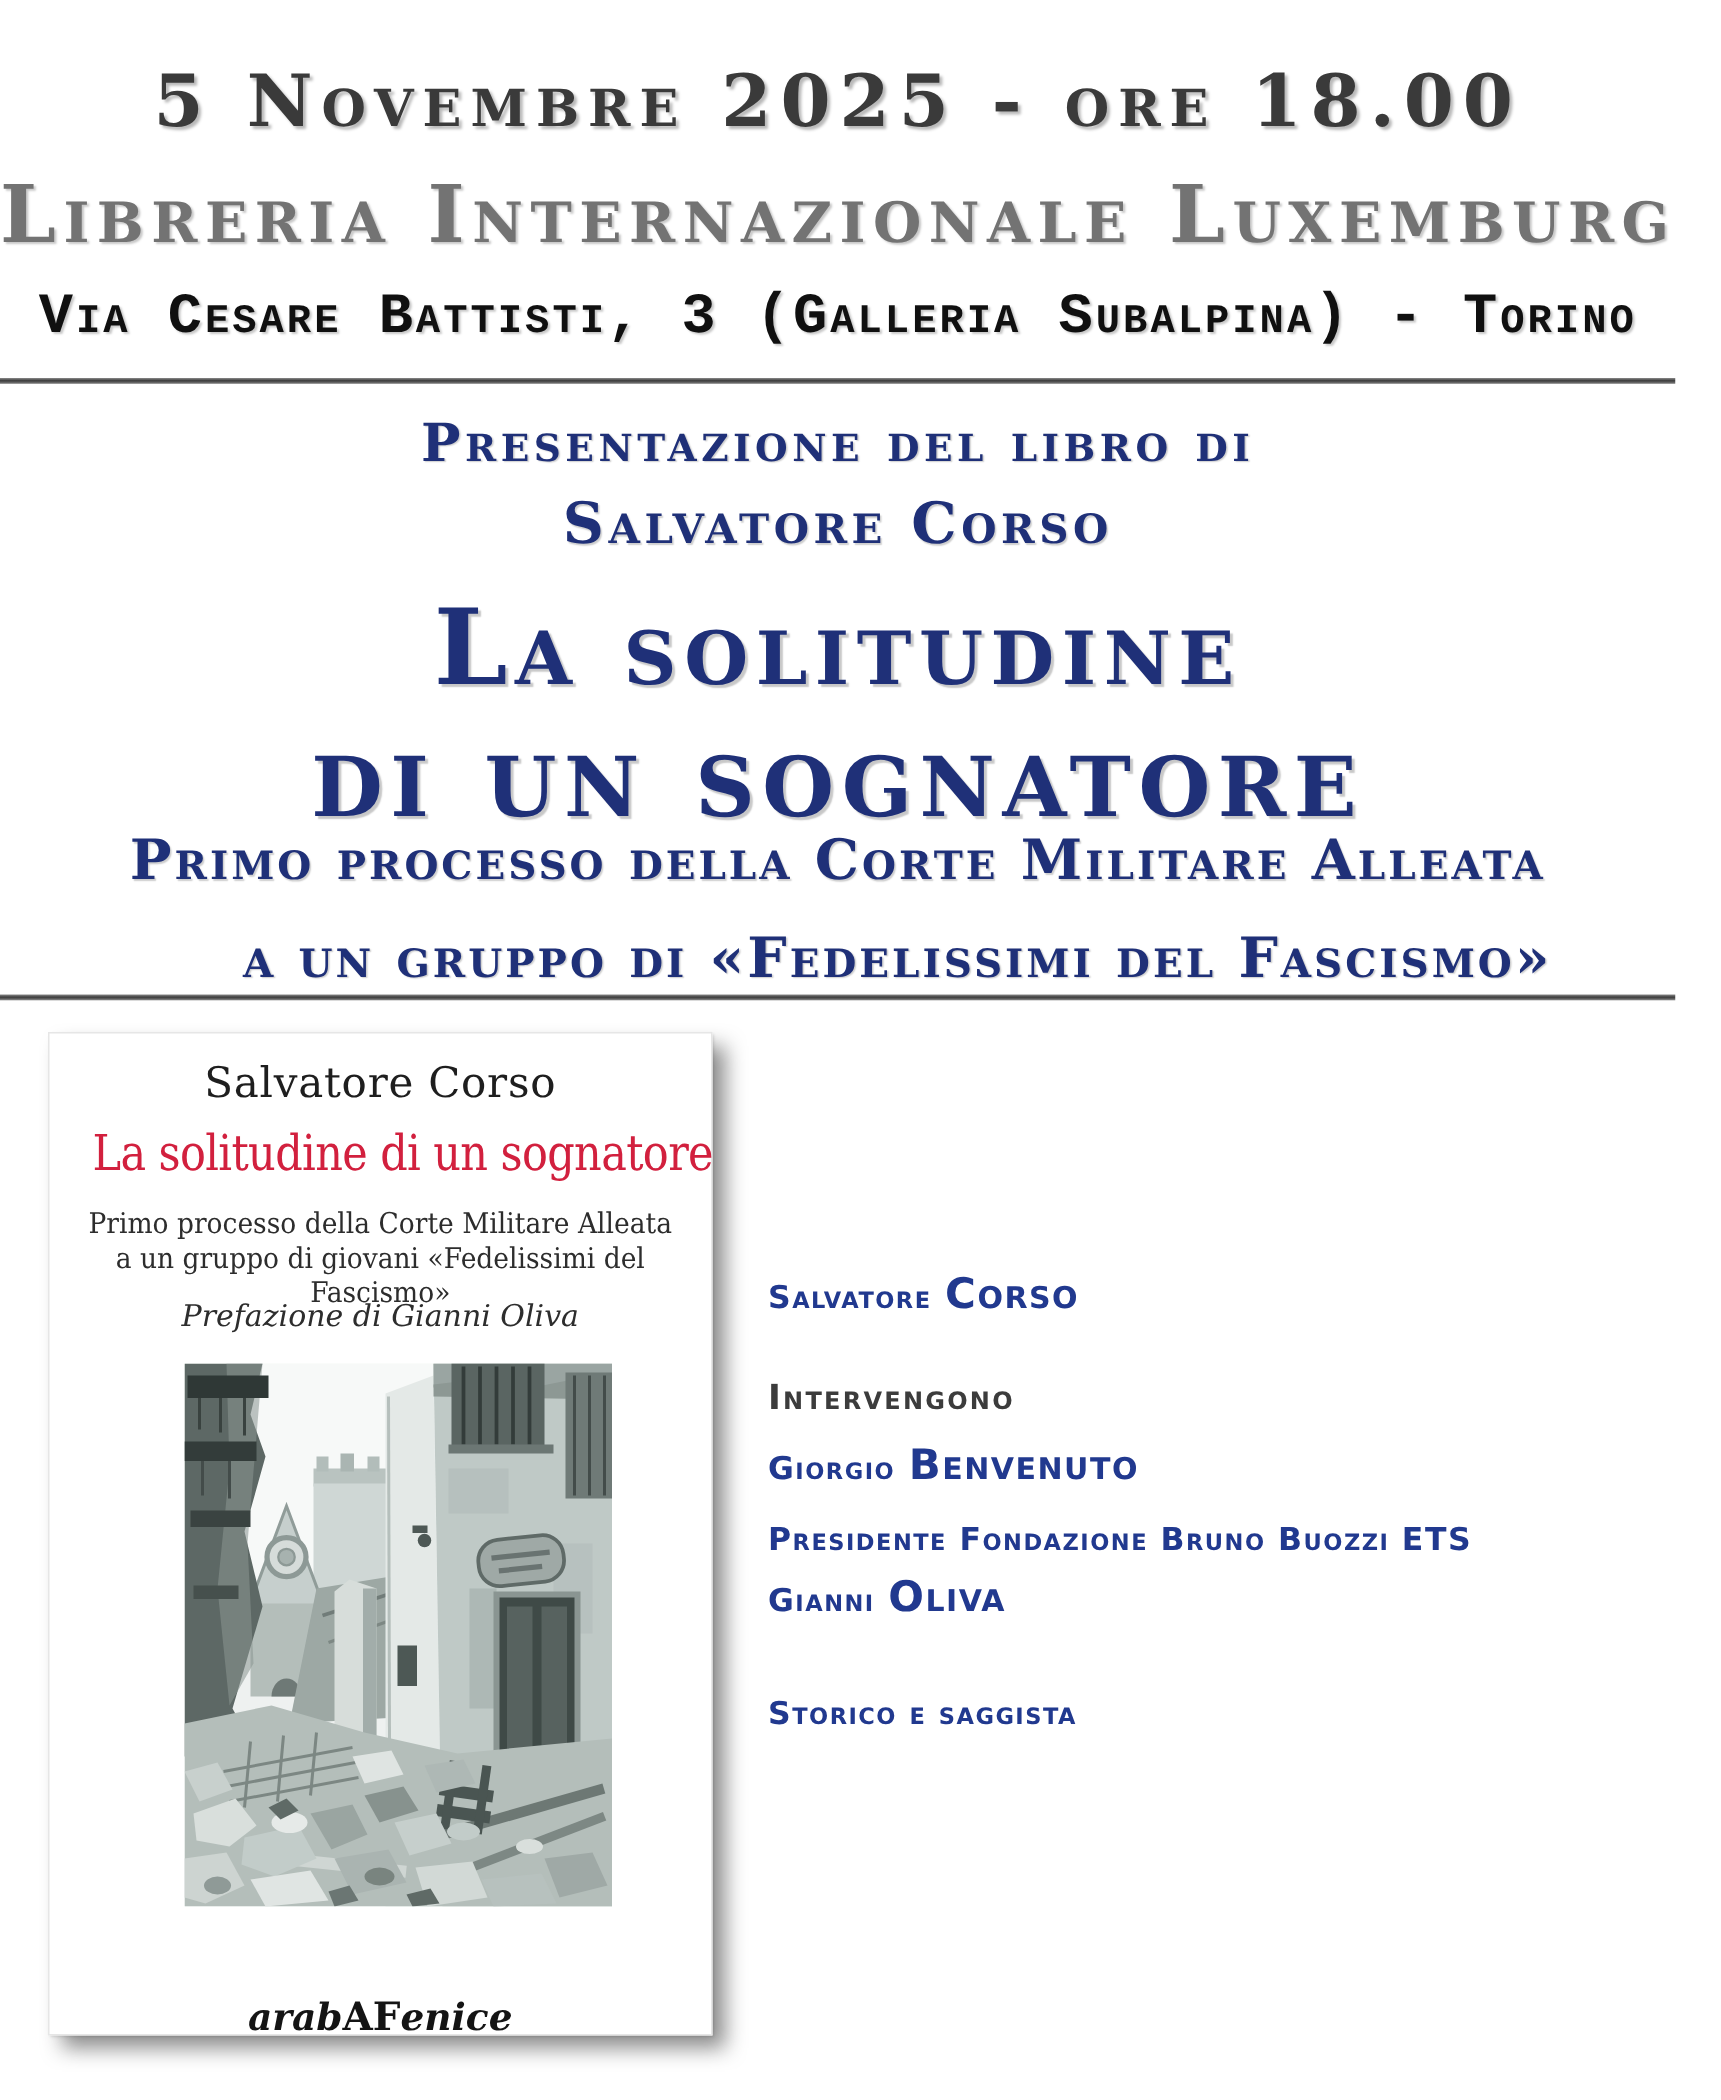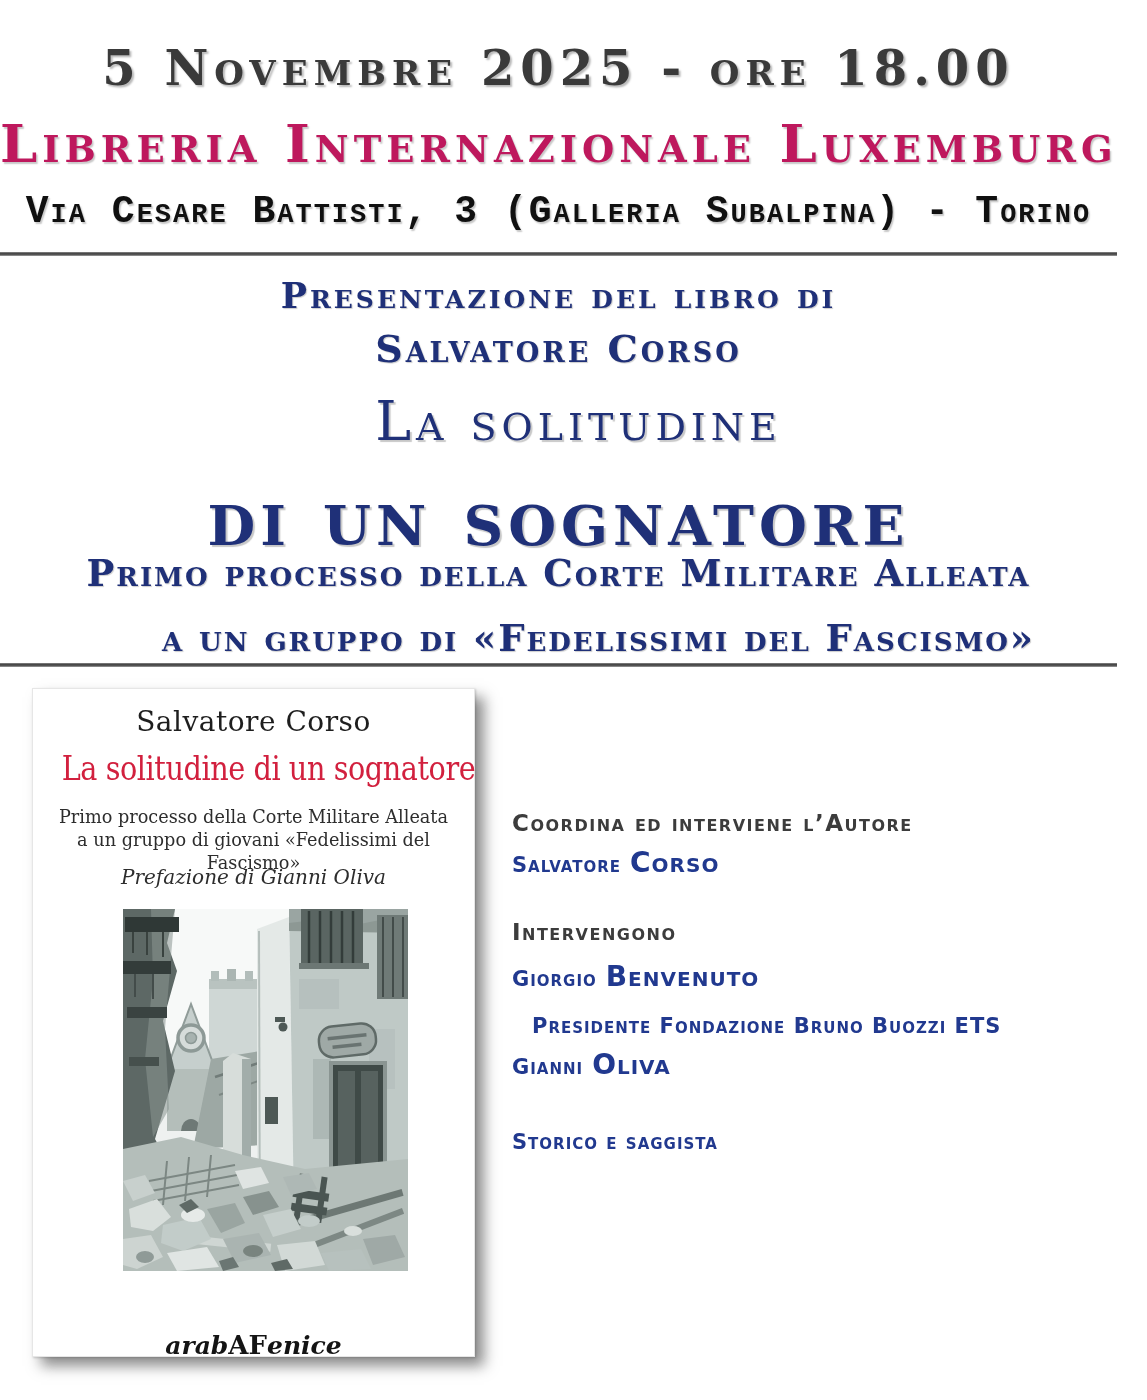--- a/index.html
+++ b/index.html
@@ -6,37 +6,37 @@
   .page{
     position:relative;width:1117px;height:1400px;background:#ffffff;overflow:hidden;
     font-family:"DejaVu Serif","Liberation Serif",serif;
   }
   .cline{position:absolute;left:0;width:100%;text-align:center;white-space:nowrap;margin:0;}
 
   
   .date-line{top:40px;font-weight:bold;font-size:48px;font-variant:small-caps;
     letter-spacing:6px;color:#3a3a3a;text-shadow:2px 2px 2px rgba(0,0,0,.28);}
   .venue{top:112px;font-weight:bold;font-size:53px;font-variant:small-caps;
-    letter-spacing:5px;color:#be185d;text-shadow:1.5px 1.5px 1.5px rgba(0,0,0,.22);}
+    letter-spacing:5px;color:#737373;text-shadow:1.5px 1.5px 1.5px rgba(0,0,0,.22);}
   .address{top:190px;font-weight:bold;font-size:38px;font-variant:small-caps;
     letter-spacing:2px;color:#101010;text-shadow:1.5px 1.5px 1.5px rgba(0,0,0,.22);font-family:Liberation Mono, monospace;}
 
   .rule{position:absolute;left:0;width:100%;height:4px;
     background:linear-gradient(to bottom,#8a8a8a 0%,#3c3c3c 45%,#6b6b6b 80%,#b5b5b5 100%);}
   .rule-1{top:252px;}
   .rule-2{top:663px;}
 
   
   .navy{color:#1f3078;}
   .pres-label{top:275px;font-weight:bold;font-size:35px;font-variant:small-caps;letter-spacing:3px;
     text-shadow:1px 1px 1px rgba(0,0,0,.2);}
   .pres-author{top:326px;font-weight:bold;font-size:38px;font-variant:small-caps;letter-spacing:3px;
     text-shadow:1px 1px 1px rgba(0,0,0,.2);}
-  .title-l1{top:390px;font-weight:normal;font-size:54px;font-variant:small-caps;letter-spacing:5px;
-    text-shadow:2px 2px 1px rgba(0,0,0,.22);padding-left:20px;}
+  .title-l1{top:390px;font-weight:bold;font-size:70px;font-variant:small-caps;letter-spacing:5px;
+    text-shadow:2px 2px 1px rgba(0,0,0,.22);}
   .title-l2{top:472px;font-weight:bold;font-size:78px;font-variant:small-caps;letter-spacing:5px;
     text-shadow:2px 2px 1px rgba(0,0,0,.22);}
   .sub1{top:551px;font-weight:bold;font-size:37px;font-variant:small-caps;letter-spacing:2px;
     text-shadow:1px 1px 1px rgba(0,0,0,.2);}
   .sub2{top:616px;font-weight:bold;font-size:37px;font-variant:small-caps;letter-spacing:2px;
     text-shadow:1px 1px 1px rgba(0,0,0,.2);margin-left:40px;}
 
   
   .cover{position:absolute;left:32px;top:688px;width:441px;height:667px;background:#fff;
     border:1px solid #e6e6e6;box-shadow:9px 9px 13px rgba(45,45,45,.55),1px 1px 2px rgba(0,0,0,.18);}
@@ -58,21 +58,21 @@
     font-family:"DejaVu Sans","Liberation Sans",sans-serif;font-weight:bold;font-variant:small-caps;}
   .plabel{font-size:23px;letter-spacing:1.5px;color:#3c3c3c;}
   .pname{color:#21398f;letter-spacing:1px;}
   .pname .first{font-size:21px;margin-right:9px;}
   .pname .last{font-size:28px;}
   .prole{font-size:21px;letter-spacing:1px;color:#21398f;}
   .l-coordina{top:810px;}
   .n-corso{top:846px;}
   .l-intervengono{top:919px;}
   .n-benvenuto{top:960px;}
-  .r-presidente{top:1014px;margin-left:20px;}
+  .r-presidente{top:1014px;}
   .n-oliva{top:1048px;}
   .r-storico{top:1130px;}
 
   
   .found-logo{position:absolute;left:686px;top:1243px;width:228px;text-align:center;
     font-family:"DejaVu Serif","Liberation Serif",serif;}
   .found-logo svg{display:block;margin:0 auto;}
   .f-label{font-size:11px;letter-spacing:3px;color:#47525a;font-variant:small-caps;
     text-transform:uppercase;margin-top:3px;}
   .f-name{font-size:18px;font-weight:bold;letter-spacing:2.5px;color:#3f4a52;
@@ -226,21 +226,20 @@
           <polygon points="56,296 68,290 76,298 64,304" fill="#5f6a66"></polygon>
           <polygon points="148,354 164,350 170,360 152,362" fill="#5f6a66"></polygon>
           <polygon points="96,352 110,348 116,358 100,362" fill="#6b7673"></polygon>
         </g>
       </svg>
     </div>
 
     <div class="cline c-pub"><span class="it">arab</span><span class="up">AF</span><span class="it">enice</span></div>
   </div>
 
-  <div class="prog plabel l-coordina">Coordina ed interviene l’Autore</div>
   <div class="prog pname n-corso"><span class="first">Salvatore</span><span class="last">Corso</span></div>
 
   <div class="prog plabel l-intervengono">Intervengono</div>
 
   <div class="prog pname n-benvenuto"><span class="first">Giorgio</span><span class="last">Benvenuto</span></div>
   <div class="prog prole r-presidente">Presidente Fondazione Bruno Buozzi ETS</div>
 
   <div class="prog pname n-oliva"><span class="first">Gianni</span><span class="last">Oliva</span></div>
   <div class="prog prole r-storico">Storico e saggista</div>
 

